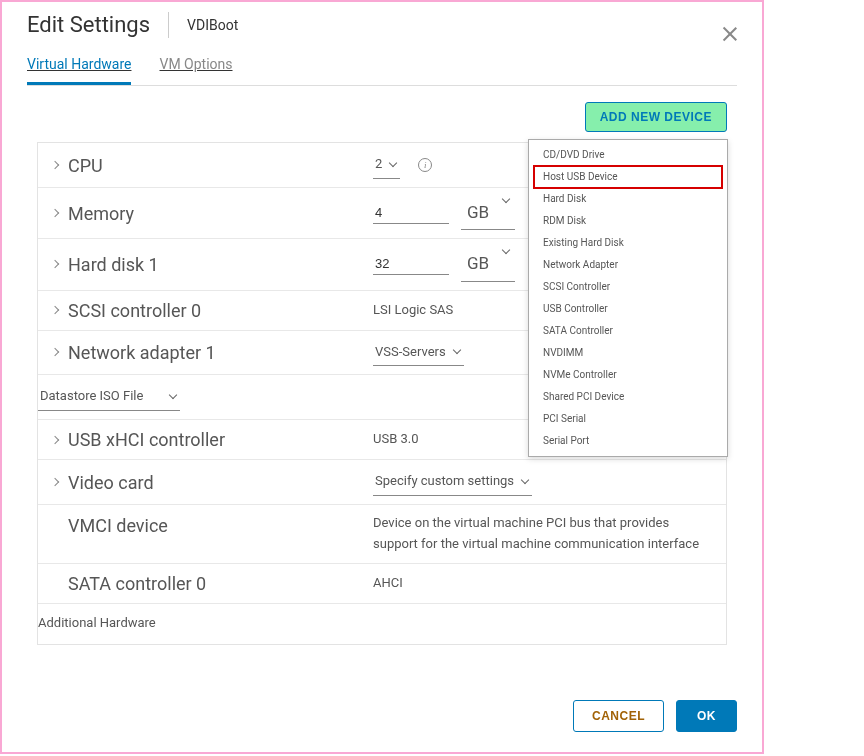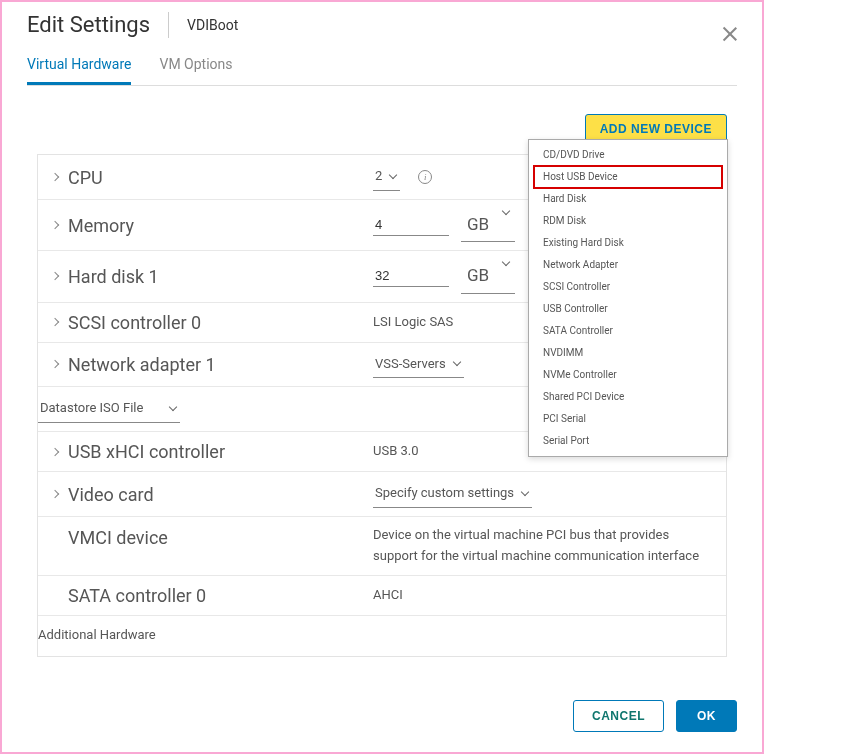--- a/index.html
+++ b/index.html
@@ -55,21 +55,22 @@
       top: 1px;
       height: 18px;
       width: 1.5px;
       background: #888;
     }
     .close-icon::before { transform: rotate(45deg); }
     .close-icon::after { transform: rotate(-45deg); }
     .tabs {
       display: flex;
       border-bottom: 1px solid #ddd;
-      margin-bottom: 28px;
+      margin-bottom: 16px;
+      text-decoration: underline;
     }
     .tab {
       padding: 0 0 10px 0;
       margin-right: 28px;
       font-size: 14px;
       color: #888;
       cursor: pointer;
       border-bottom: 3px solid transparent;
     }
     .tab.active {
@@ -77,21 +78,21 @@
       border-bottom: 3px solid #0079b8;
     }
     .toolbar {
       display: flex;
       justify-content: flex-end;
       margin: 4px 10px 10px 0;
     }
     .add-btn {
       border: 1px solid #0079b8;
       color: #0079b8;
-      background: #fde047;
+      background: #86efac;
       padding: 7px 14px;
       font-size: 12px;
       letter-spacing: 0.5px;
       font-weight: 600;
       cursor: pointer;
       border-radius: 3px;
     }
     .device-table {
       border: 1px solid #e3e3e3;
       margin: 0 10px;
@@ -228,21 +229,21 @@
     .btn {
       padding: 8px 18px;
       font-size: 12px;
       font-weight: 600;
       letter-spacing: 0.5px;
       border-radius: 3px;
       cursor: pointer;
     }
     .btn-cancel {
       background: #fff;
-      color: #0f766e;
+      color: #a16207;
       border: 1px solid #0079b8;
     }
     .btn-ok {
       background: #0079b8;
       color: #fff;
       border: 1px solid #0079b8;
       padding: 8px 20px;
     }
   </style>
 </head>

